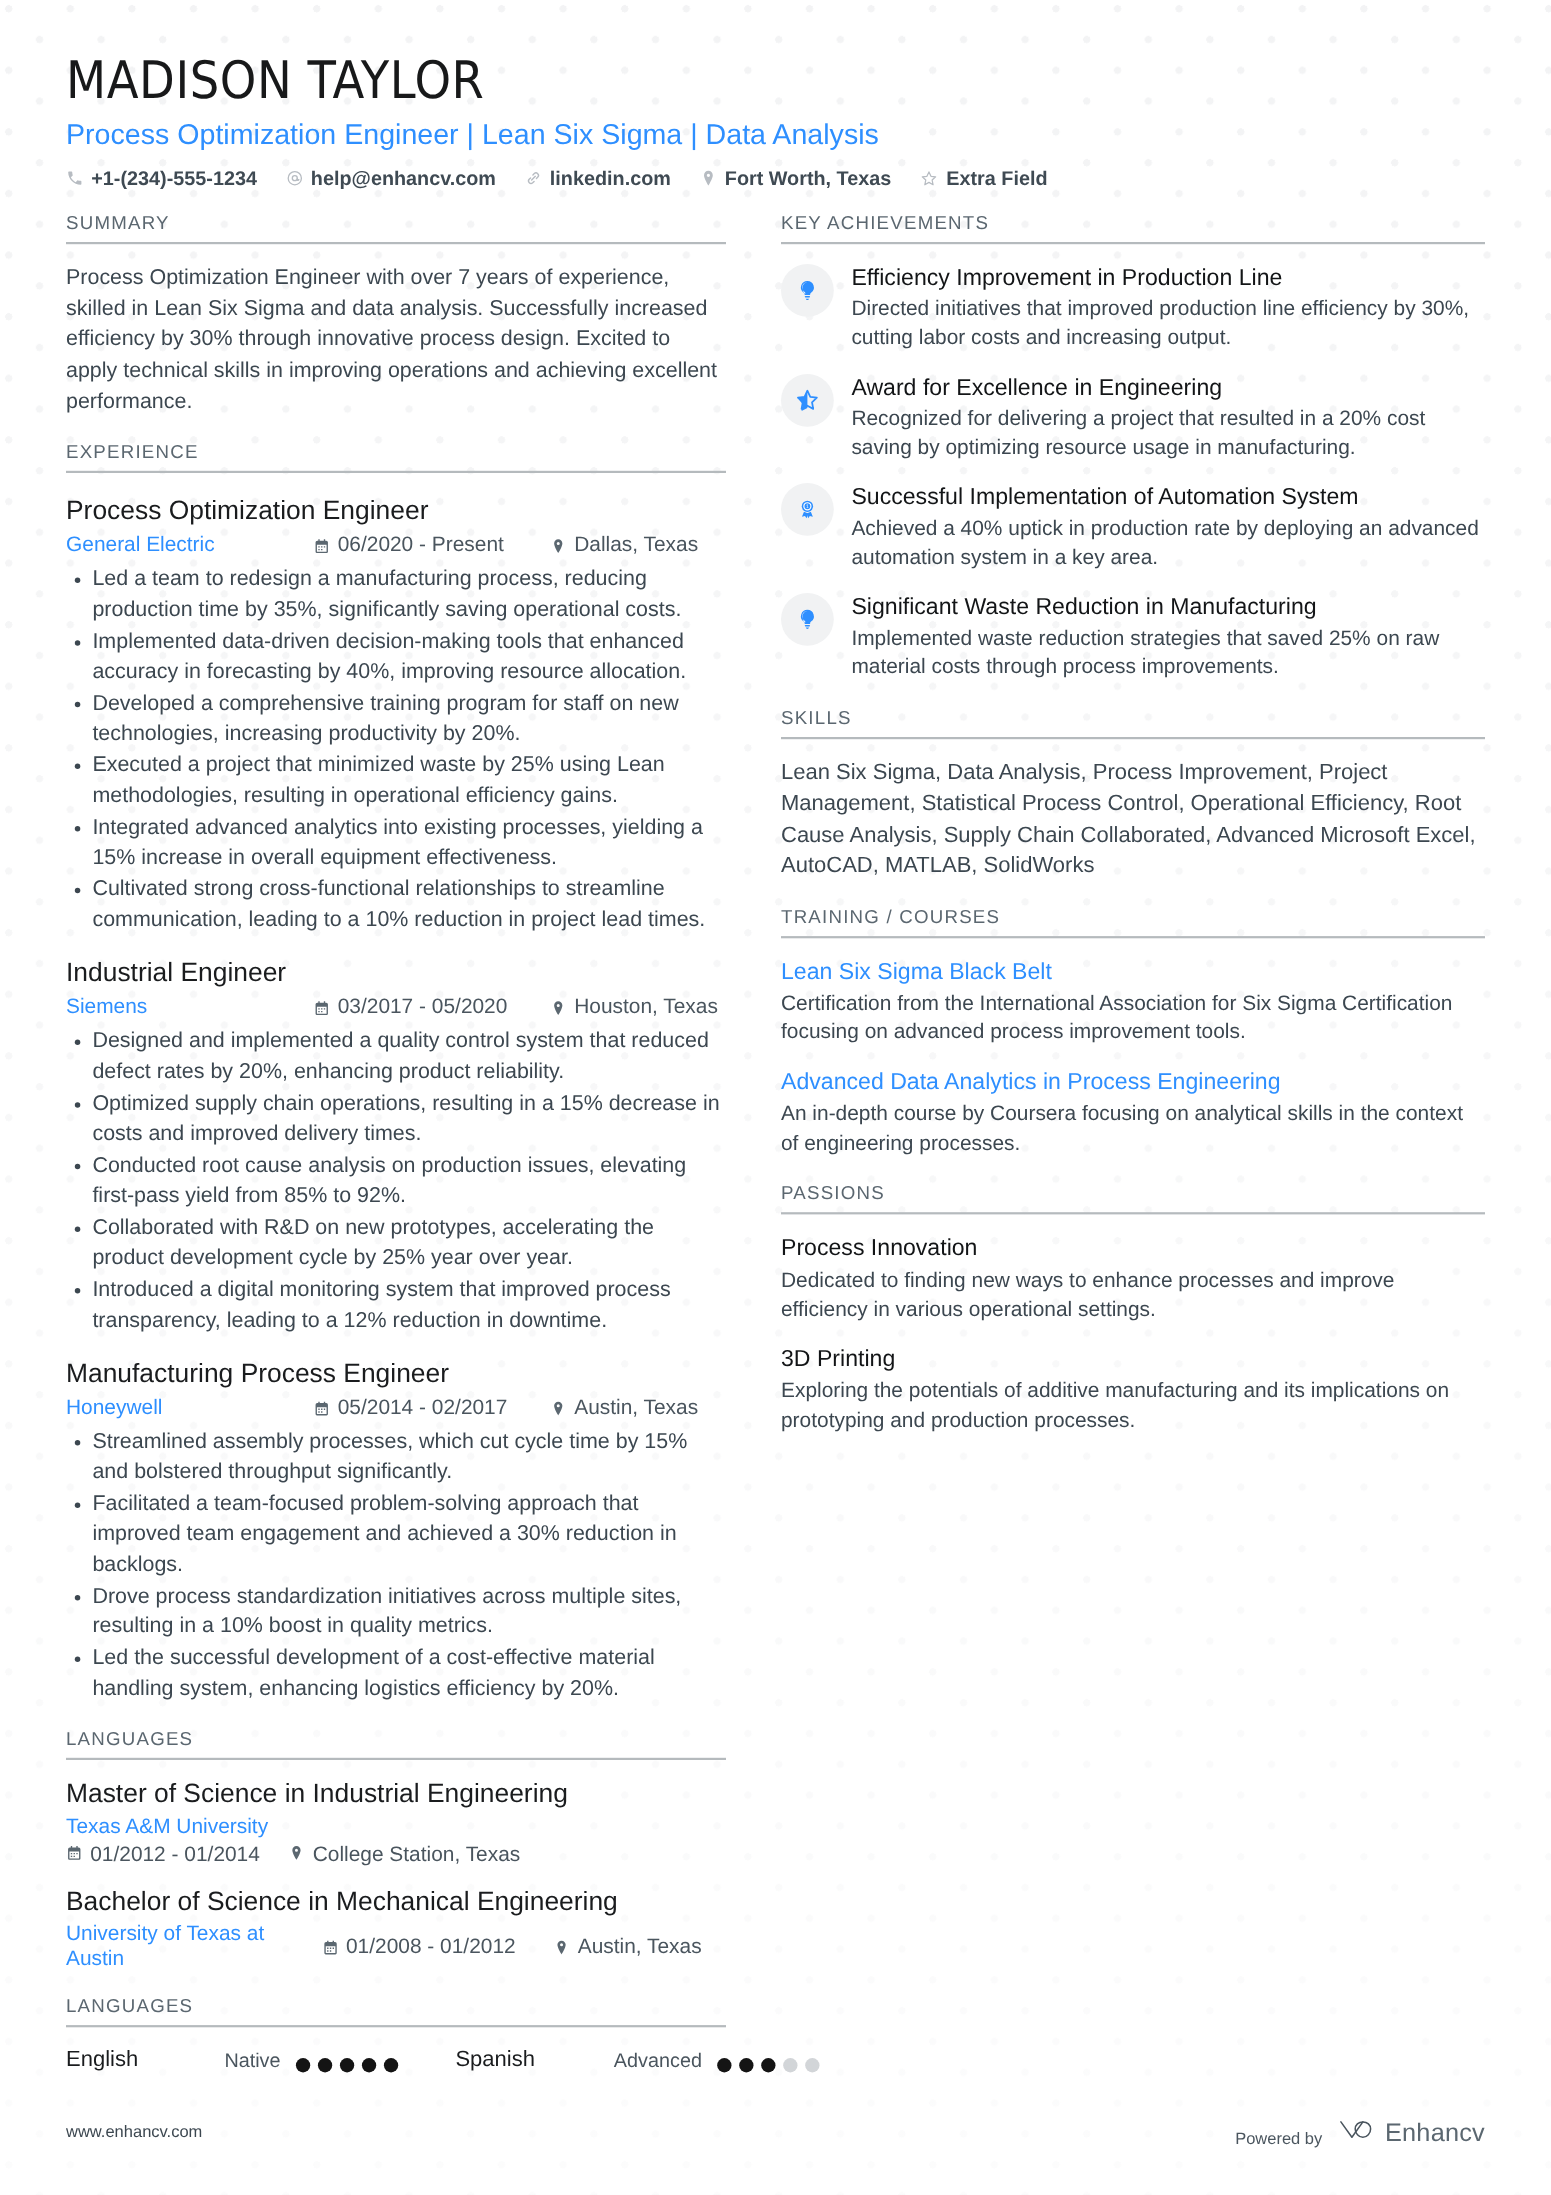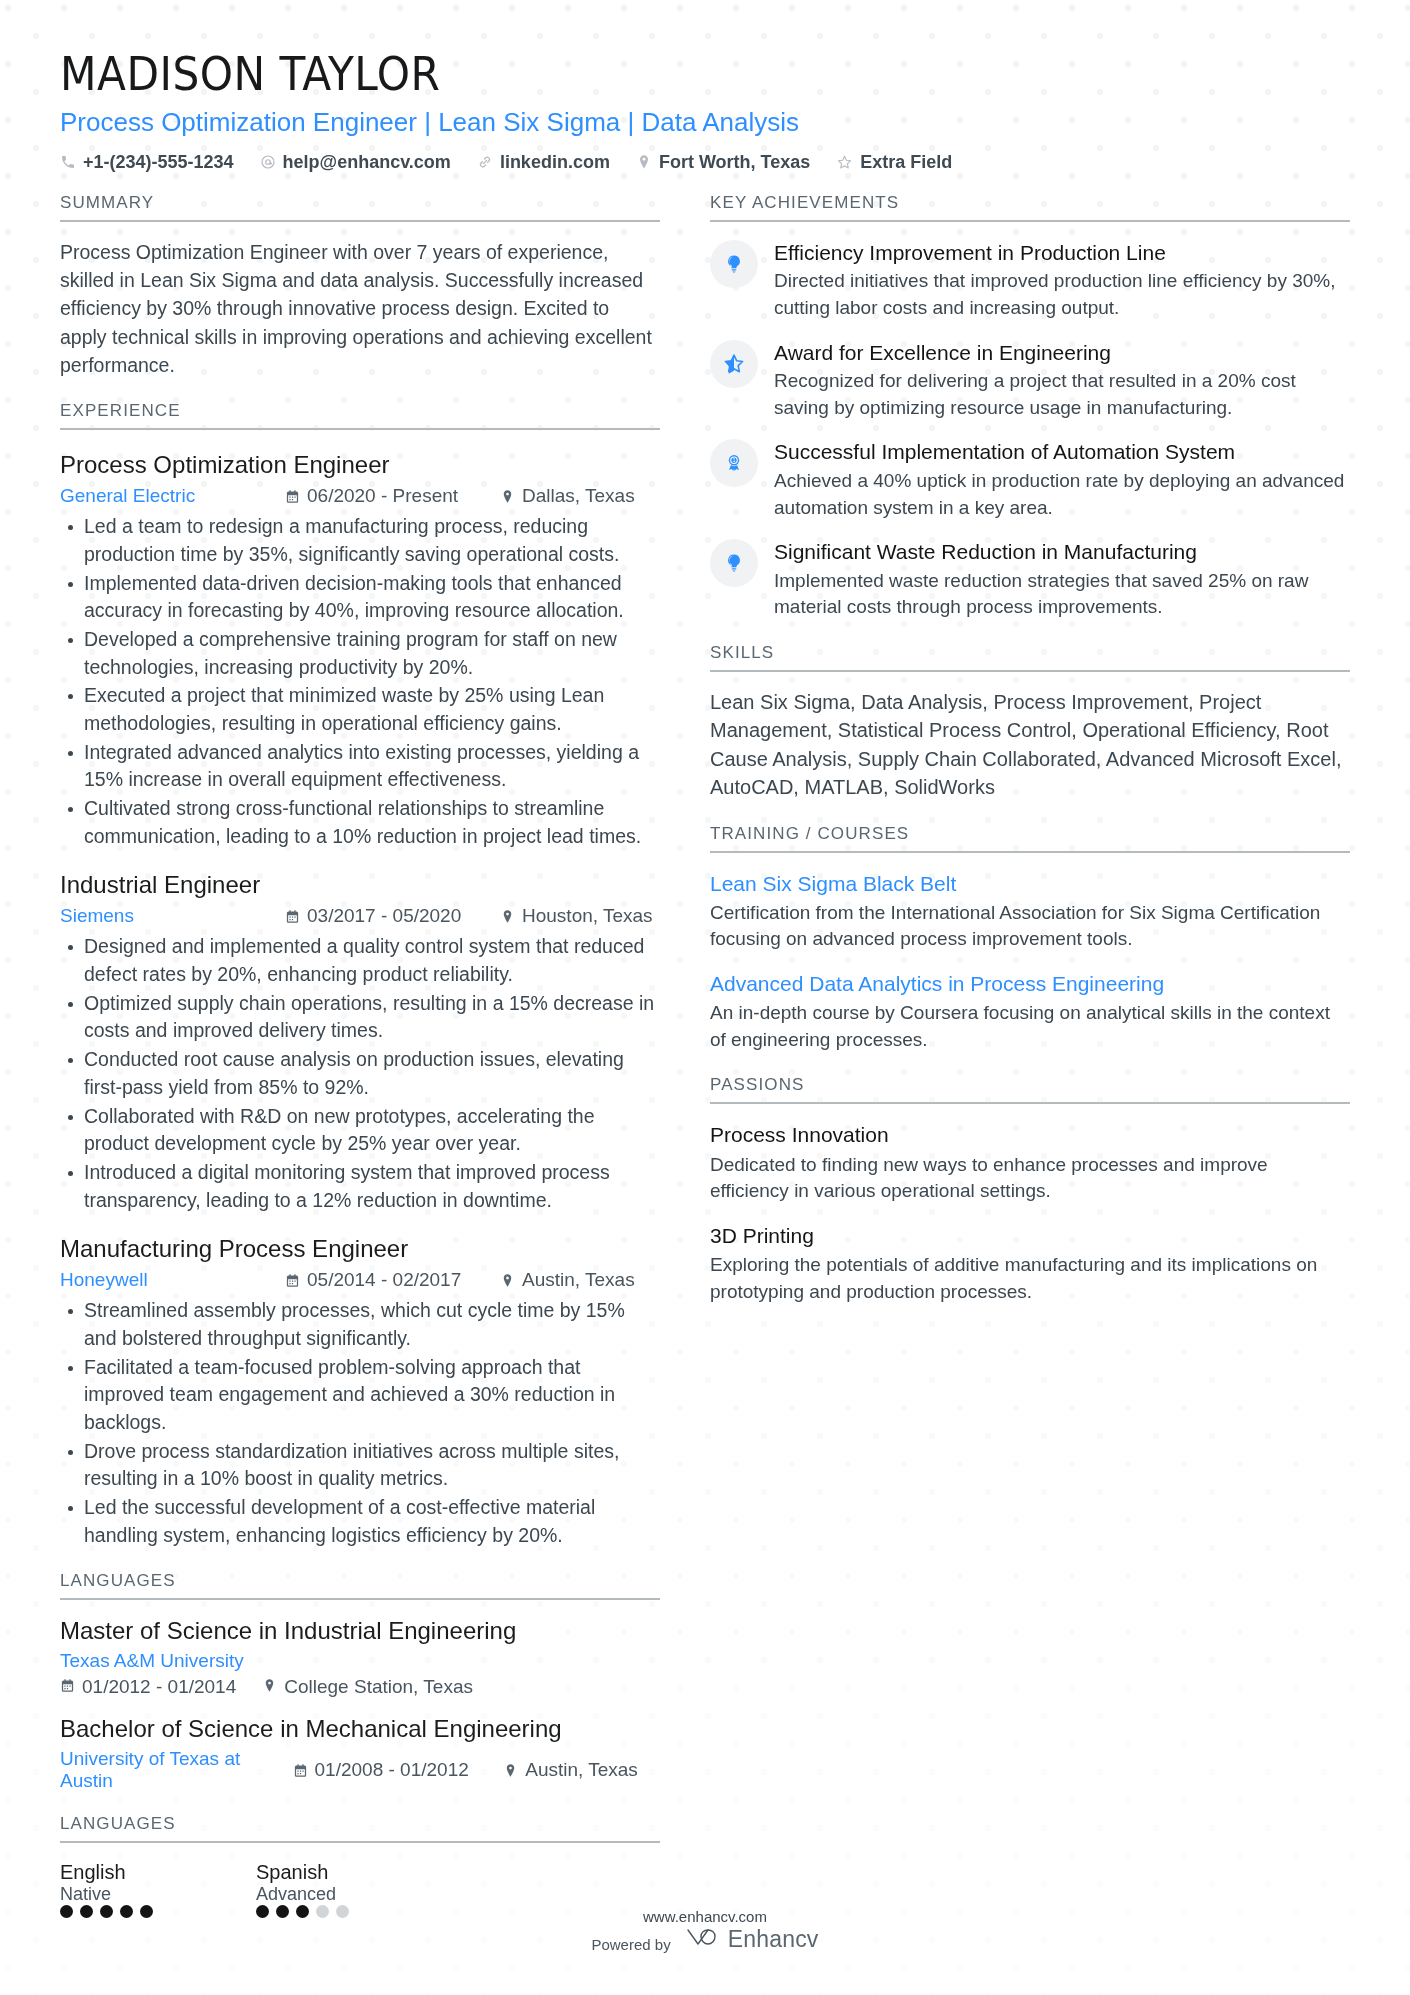--- a/index.html
+++ b/index.html
@@ -146,21 +146,21 @@
   .edu-line2 { display:flex; align-items:center; gap: 26px; margin-top: 4px; font-size: 19px; }
 
   
   .lang-row {
     margin-top: 18px;
     display: flex;
     align-items: center;
     font-size: 20px;
     color: #1a1c1e;
   }
-  .lang-block { display: flex; align-items: flex-start; flex-direction: column; }
+  .lang-block { display: flex; align-items: flex-end; }
   .lang-name { width: 144px; color:#1a1c1e; }
   .lang-level { font-size: 18px; color:#4a555e; margin-right: 14px; }
   .dots { display: flex; gap: 7px; align-items:center; }
   .dot { width: 13px; height: 13px; border-radius: 50%; background: #141414; }
   .dot.off { background: #d2d5d8; }
 
   
   .ach { display: flex; margin-top: 18px; gap: 16px; }
   .ach:first-of-type { margin-top: 16px; }
   .ach-icon {
@@ -193,21 +193,20 @@
   .passion-desc { font-size: 19px; line-height: 1.4; color: #3c4750; margin-top: 3px; }
 
   
   .footer {
     position: absolute;
     left: 60px; right: 60px;
     bottom: 42px;
     display: flex;
     align-items: center;
     justify-content: space-between;
-    flex-direction: column;
   }
   .footer-url { font-size: 15px; color: #3c4750; }
   .powered { display: flex; align-items: flex-end; gap: 14px; }
   .powered-label { font-size: 15px; color: #4a555e; }
   .brand { display: flex; align-items: center; gap: 9px; color: #4a555e; }
   .brand-name { font-size: 23px; letter-spacing: 0.2px; color:#5b6770; }
 </style>
 </head>
 <body>
 

